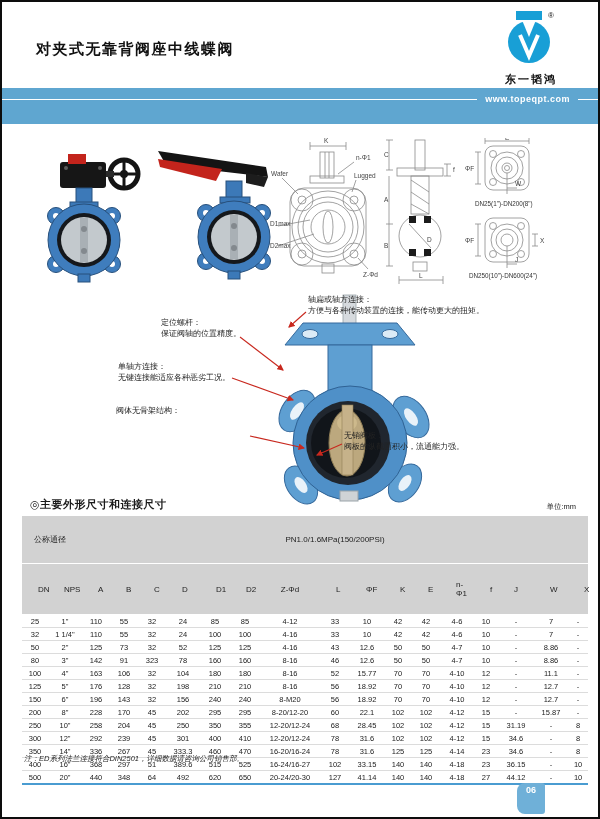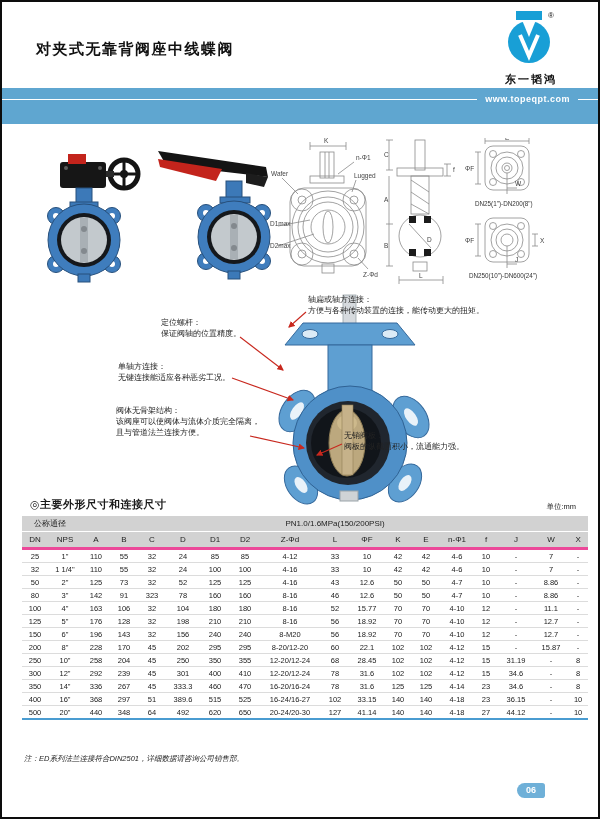--- a/index.html
+++ b/index.html
@@ -27,28 +27,28 @@
   
   .ann{position:absolute;font-size:8px;line-height:1.35;color:#222;z-index:10;}
   .ann .t{font-weight:normal;}
   .leader-overlay{position:absolute;left:0;top:290px;width:600px;height:212px;pointer-events:none;z-index:9;}
 
   
   .section-title{position:absolute;left:30px;top:497px;font-size:11px;font-weight:bold;letter-spacing:0.5px;}
   .unit-label{position:absolute;right:24px;top:502px;font-size:7.5px;color:#222;}
   table.dim{position:absolute;left:22px;top:516px;width:556px;border-collapse:collapse;table-layout:fixed;}
   table.dim th{background:#d2d2d2;font-size:8px;font-weight:normal;color:#222;height:15px;
-               border-bottom:1px solid #ffffff;padding:0;}
+               border-bottom:1px solid #ffffff;padding:16px;}
   table.dim th.grp-left{text-align:left;padding-left:12px;}
   table.dim td{font-size:7.5px;text-align:center;height:12px;padding:0;color:#222;
                border-top:1px solid #dcdcdc;white-space:nowrap;}
-  table.dim tbody tr:first-child td{border-top:3px solid #ec4899;}
+  table.dim tbody tr:first-child td{border-top:1px solid #ec4899;}
   table.dim tbody tr:last-child td{border-bottom:2px solid #4a9cd1;}
   .note{position:absolute;left:24px;top:754px;font-size:7.5px;color:#222;font-style:italic;}
-  .page-badge{position:absolute;right:55px;top:783px;width:28px;height:15px;background:#6fb0d8;
+  .page-badge{position:absolute;right:55px;top:783px;width:28px;height:31px;background:#6fb0d8;
               border-radius:8px 3px 3px 8px;color:#fff;font-size:9px;font-weight:bold;
               text-align:center;line-height:15px;z-index:51;}
 </style>
 </head>
 <body>
 
 <div class="page-border"></div>
 
 <div class="title">对夹式无靠背阀座中线蝶阀</div>
 
@@ -295,21 +295,20 @@
 <div class="ann" style="left:308px;top:295px;width:272px;">
   <div class="t">轴扁或轴方连接：</div>
   <div>方便与各种传动装置的连接，能传动更大的扭矩。</div>
 </div>
 <div class="ann" style="left:118px;top:362px;width:172px;">
   <div class="t">单轴方连接：</div>
   <div>无键连接能适应各种恶劣工况。</div>
 </div>
 <div class="ann" style="left:116px;top:406px;width:150px;">
   <div class="t">阀体无骨架结构：</div>
-  <div>该阀座可以使阀体与流体介质完全隔离，且与管道法兰连接方便。</div>
 </div>
 <div class="ann" style="left:344px;top:431px;width:190px;">
   <div class="t">无销阀板：</div>
   <div>阀板的纵截面积小，流通能力强。</div>
 </div>
 
 <div class="section-title">◎主要外形尺寸和连接尺寸</div>
 <div class="unit-label">单位:mm</div>
 
 <table class="dim">

